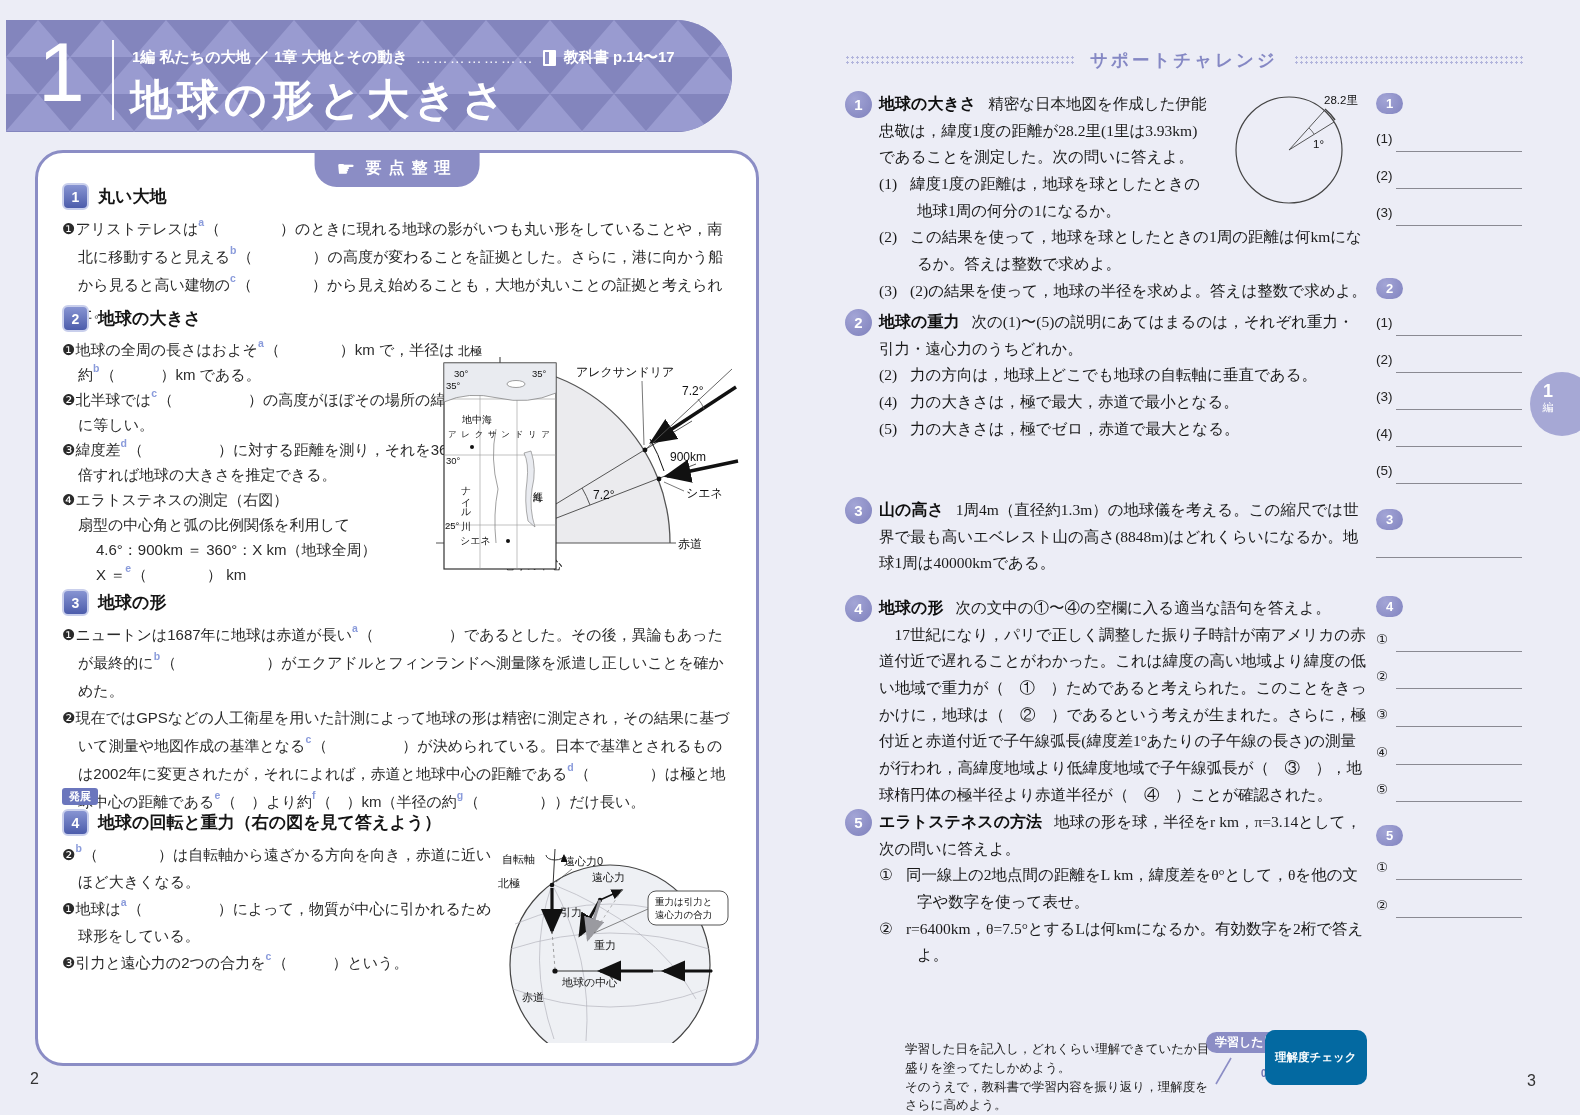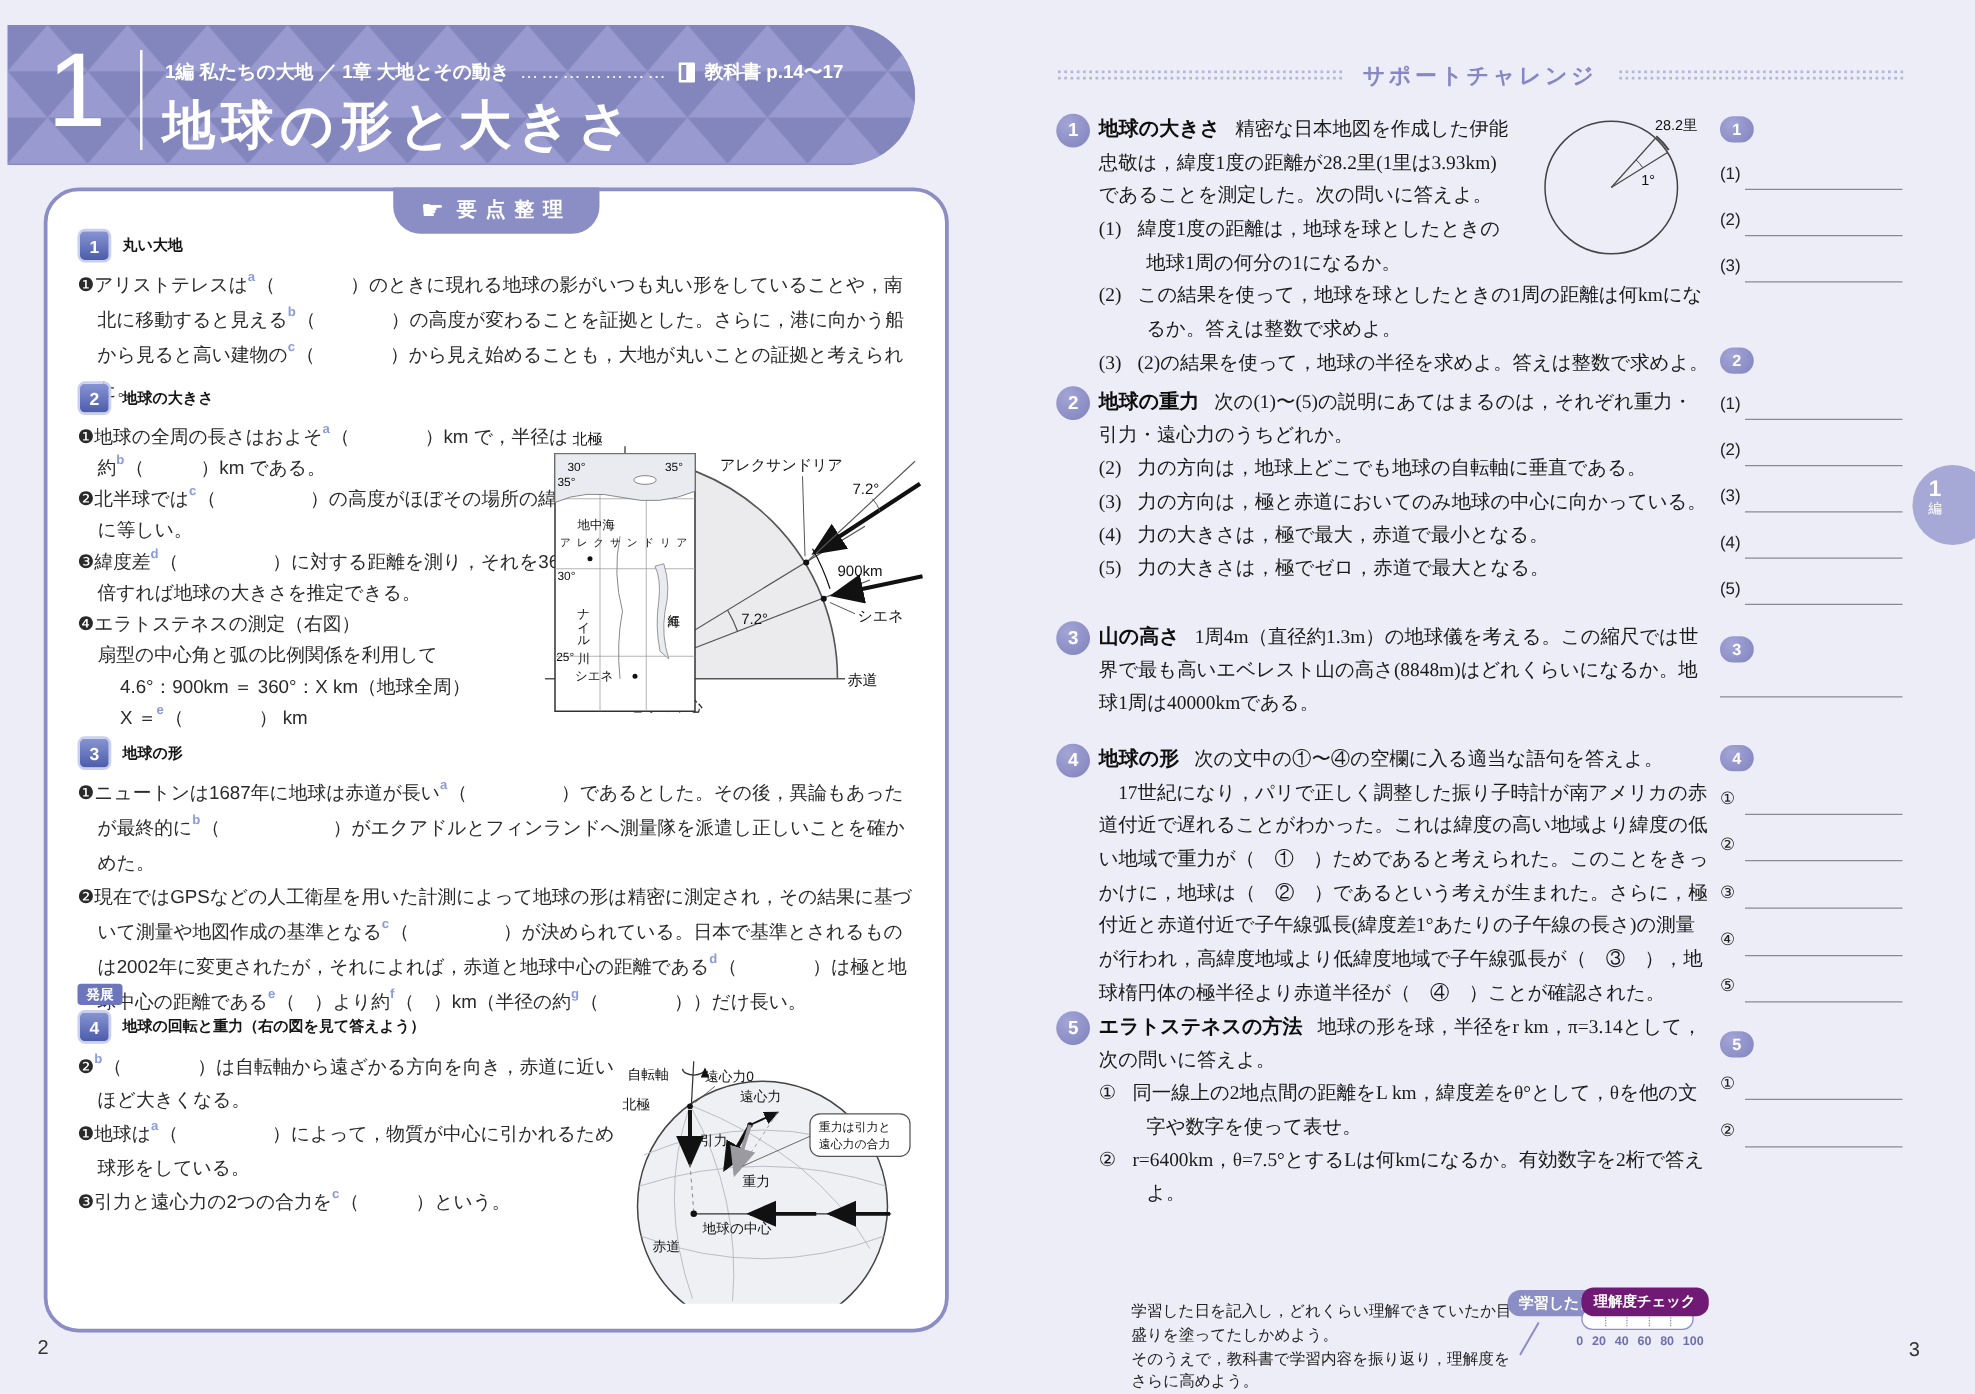--- a/index.html
+++ b/index.html
@@ -27,21 +27,21 @@
   .summary-badge{position:absolute;top:-3px;left:50%;transform:translateX(-50%);
     height:37px;padding:0 22px;background:#8b8dc5;color:#fff;border-radius:0 0 22px 22px;
     display:flex;align-items:center;gap:10px;font-weight:bold;font-size:16px;letter-spacing:7px;}
   .hand{font-size:21px;letter-spacing:0;}
   .section{position:absolute;}
   .sec-head{display:flex;align-items:center;gap:9px;margin-bottom:5px;}
   .num-badge{width:23px;height:23px;border-radius:6px;flex:0 0 auto;
     background:linear-gradient(180deg,#8794d2 0%,#4c5cab 100%);
     border:2px solid #c9cfec;color:#fff;font-weight:bold;font-size:14px;
     display:flex;align-items:center;justify-content:center;}
-  .sec-title{font-size:12px;font-weight:bold;color:#151515;}
+  .sec-title{font-size:17px;font-weight:bold;color:#151515;}
   .sec-body p{margin:0;font-size:15px;line-height:1.85;color:#2a2a2a;}
   .sec-body .hang{padding-left:16px;text-indent:-16px;}
   .sec-body .ind1{padding-left:16px;}
   .sec-body .ind2{padding-left:34px;}
   #sec2 .sec-body p{line-height:1.67;}
   #sec2 .sec-body{width:402px;}
   #sec4 .sec-body{width:442px;}
   #sec4 .sec-body p{line-height:1.8;}
   sup.bk{color:#8a9bdb;font-size:10.5px;font-weight:bold;margin-right:1px;position:relative;top:-2px;}
   .dev-badge{display:inline-block;background:#6b76bd;color:#fff;font-size:11px;font-weight:bold;
@@ -74,22 +74,22 @@
   
   .side-tab{position:absolute;left:1530px;top:372px;width:64px;height:64px;border-radius:50%;
     background:#a6a8d5;color:#fff;text-align:center;}
   .side-tab .n{display:block;font-size:18px;font-weight:bold;margin:10px 28px 0 0;line-height:1;}
   .side-tab .l{display:block;font-size:11px;margin:2px 28px 0 0;line-height:1;}
   
   .f-note{position:absolute;left:905px;top:1040px;width:310px;font-size:12.5px;line-height:1.5;color:#222;}
   .f-date-badge{position:absolute;left:1206px;top:1032px;background:#8b8dc5;color:#fff;font-size:12px;
     font-weight:bold;padding:2px 9px;border-radius:11px;}
   .f-slash{position:absolute;left:1213px;top:1056px;}
-  .f-check-tab{position:absolute;left:1265px;top:1030px;background:#701a75;color:#fff;font-size:11.5px;
-    font-weight:bold;padding:4px 10px;border-radius:10px;z-index:2;}
+  .f-check-tab{position:absolute;left:1265px;top:1030px;background:#0369a1;color:#fff;font-size:11.5px;
+    font-weight:bold;padding:20px 10px;border-radius:10px;z-index:2;}
   .f-gauge{position:absolute;left:1265px;top:1046px;width:90px;height:18px;background:#fff;
     border:1.5px solid #8b8dc5;border-radius:10px;box-sizing:border-box;}
   .f-gauge .tick{position:absolute;top:3px;height:11px;border-left:1.6px dotted #8b8dc5;}
   .f-scale{position:absolute;left:1261px;top:1068px;width:102px;display:flex;justify-content:space-between;
     font-size:10px;color:#6d6fae;font-weight:bold;}
   svg text{font-family:"Liberation Sans","DejaVu Sans",sans-serif;fill:#111;}
 </style>
 </head>
 <body>
 
@@ -313,21 +313,20 @@
     <span class="p-title">地球の大きさ</span><span class="p-intro">精密な日本地図を作成した伊能忠敬は，緯度1度の距離が28.2里(1里は3.93km)であることを測定した。次の問いに答えよ。</span>
     <div class="p-item"><span class="il">(1)</span><span>緯度1度の距離は，地球を球としたときの地球1周の何分の1になるか。</span></div>
     <div class="p-item"><span class="il">(2)</span><span>この結果を使って，地球を球としたときの1周の距離は何kmになるか。答えは整数で求めよ。</span></div>
     <div class="p-item"><span class="il">(3)</span><span>(2)の結果を使って，地球の半径を求めよ。答えは整数で求めよ。</span></div>
   </div>
 
   <div class="problem" style="top:222px">
     <div class="p-badge">2</div>
     <span class="p-title">地球の重力</span><span class="p-intro">次の(1)〜(5)の説明にあてはまるのは，それぞれ重力・引力・遠心力のうちどれか。</span>
     <div class="p-item"><span class="il">(2)</span><span>力の方向は，地球上どこでも地球の自転軸に垂直である。</span></div>
-    <div class="p-item"><span class="il">(3)</span><span>力の方向は，極と赤道においてのみ地球の中心に向かっている。</span></div>
     <div class="p-item"><span class="il">(4)</span><span>力の大きさは，極で最大，赤道で最小となる。</span></div>
     <div class="p-item"><span class="il">(5)</span><span>力の大きさは，極でゼロ，赤道で最大となる。</span></div>
   </div>
 
   <div class="problem" style="top:410px">
     <div class="p-badge">3</div>
     <span class="p-title">山の高さ</span><span class="p-intro">1周4m（直径約1.3m）の地球儀を考える。この縮尺では世界で最も高いエベレスト山の高さ(8848m)はどれくらいになるか。地球1周は40000kmである。</span>
   </div>
 
   <div class="problem" style="top:508px">

